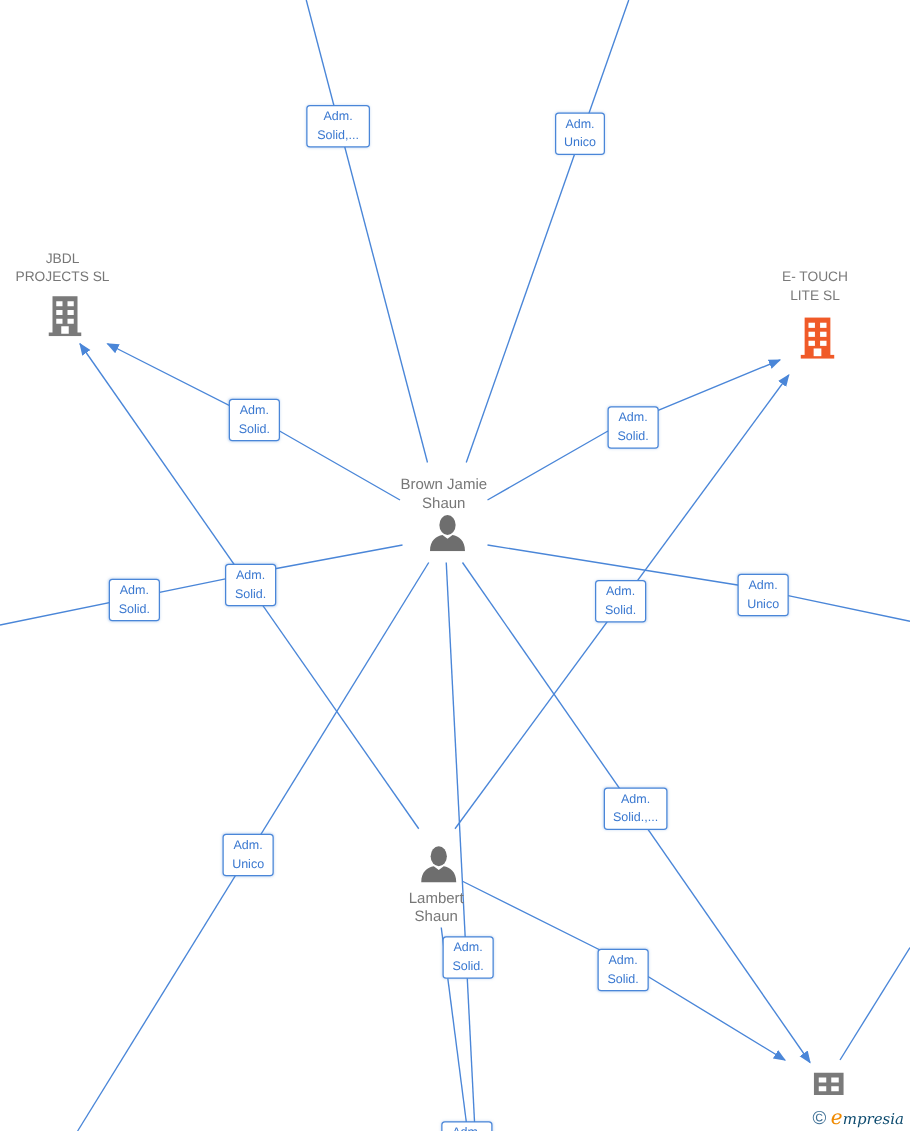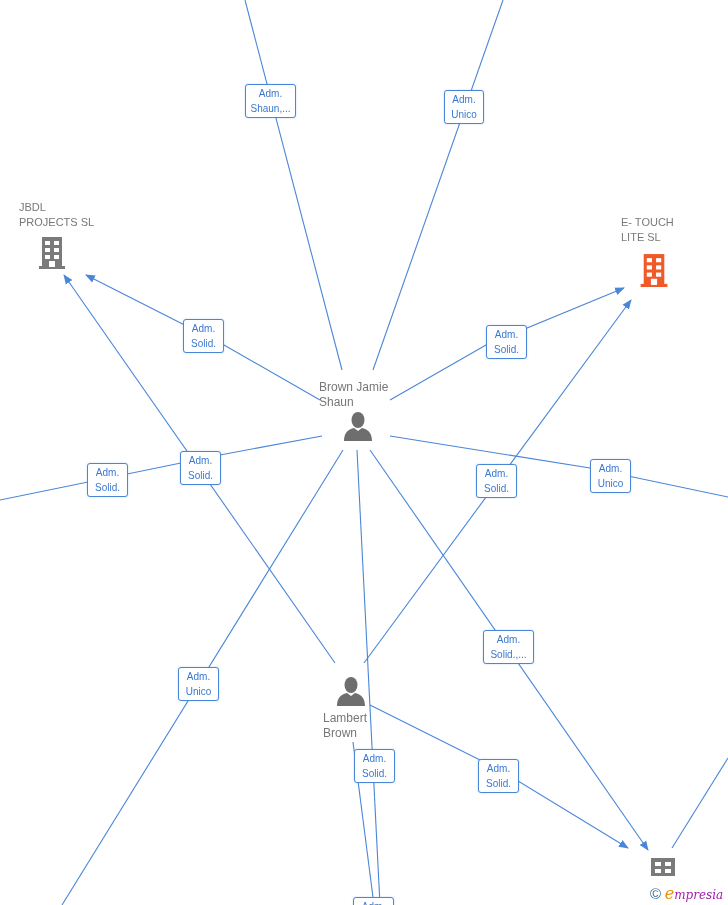--- a/index.html
+++ b/index.html
@@ -1,31 +1,31 @@
 <!DOCTYPE html>
 <html><head>
 <meta charset="utf-8">
 <style>
   html, body { margin: 0; padding: 0; background: #ffffff; }
   body { width: 728px; height: 905px; position: relative; overflow: hidden;
          font-family: "Liberation Sans", sans-serif; }
   #edges { position: absolute; left: 0; top: 0; width: 728px; height: 905px; }
-  .node-label { position: absolute; color: #777777; font-size: 12px; 
-                line-height: 15px; white-space: pre-line; margin-left: 14px; }
+  .node-label { position: absolute; color: #777777; font-size: 12px; text-align: center;
+                line-height: 15px; white-space: pre-line; }
   .company-label { font-size: 11px; font-weight: normal; letter-spacing: 0; }
   .icon { position: absolute; }
   .edge-label { position: absolute; background: #ffffff; border: 1px solid #4a86d8;
                 border-radius: 3px; color: #3a78d0; font-size: 10px; line-height: 15px;
                 text-align: center; padding: 1px 4px; box-sizing: border-box;
                 box-shadow: 0 0 2px rgba(74,134,216,0.35); }
   .edge-label span { display: block; }
   .watermark { position: absolute; left: 650px; top: 884px; font-size: 13px; color: #555; }
   .watermark .c { color: #3c6e94; font-size: 15px; }
   .watermark .e { color: #f08a00; font-style: italic; font-family: "DejaVu Serif", serif; font-size: 16px; }
-  .watermark .rest { color: #a21caf; font-style: italic; font-family: "DejaVu Serif", serif; font-size: 12px; }
+  .watermark .rest { color: #0c4a6e; font-style: italic; font-family: "DejaVu Serif", serif; font-size: 12px; }
 </style>
 </head>
 <body>
 
 <svg id="edges" viewBox="0 0 728 905">
   <defs>
     <marker id="arrow" viewBox="0 0 10 10" refX="9" refY="5" markerWidth="9" markerHeight="9" orient="auto-start-reverse">
       <path d="M0,1 L10,5 L0,9 z" fill="#4a86d8"></path>
     </marker>
   </defs>
@@ -98,35 +98,35 @@
 <svg class="icon" style="left:343px; top:411px;" width="30" height="30" viewBox="0 0 30 30">
   <ellipse cx="15" cy="9" rx="6.5" ry="8" fill="#6e6e6e"></ellipse>
   <path d="M1,30 C1,21 6,18 11,17 L15,20 L19,17 C24,18 29,21 29,30 Z" fill="#6e6e6e"></path>
 </svg>
 
 <svg class="icon" style="left:336px; top:676px;" width="30" height="30" viewBox="0 0 30 30">
   <ellipse cx="15" cy="9" rx="6.5" ry="8" fill="#6e6e6e"></ellipse>
   <path d="M1,30 C1,21 6,18 11,17 L15,20 L19,17 C24,18 29,21 29,30 Z" fill="#6e6e6e"></path>
 </svg>
 <div class="node-label" style="left:309px; top:711px; width:80px;">Lambert
-Brown</div>
+Shaun</div>
 
 <svg class="icon" style="left:651px; top:858px;" width="24" height="18" viewBox="0 0 24 18">
   <rect x="0" y="0" width="24" height="18" fill="#7a7a7a"></rect>
   <g fill="#ffffff">
     <rect x="4" y="4" width="6" height="4"></rect>
       <rect x="14" y="4" width="6" height="4"></rect>
     <rect x="4" y="11" width="6" height="4"></rect>
       <rect x="14" y="11" width="6" height="4"></rect>
   </g>
 </svg>
 
 <div class="edge-label" style="left:245px; top:84px; width:51px; height:34px;">
   <span>Adm.</span>
-    <span>Shaun,...</span>
+    <span>Solid,...</span>
   </div>
 <div class="edge-label" style="left:444px; top:90px; width:40px; height:34px;">
   <span>Adm.</span>
     <span>Unico</span>
   </div>
 <div class="edge-label" style="left:183px; top:319px; width:41px; height:34px;">
   <span>Adm.</span>
     <span>Solid.</span>
   </div>
 <div class="edge-label" style="left:486px; top:325px; width:41px; height:34px;">

